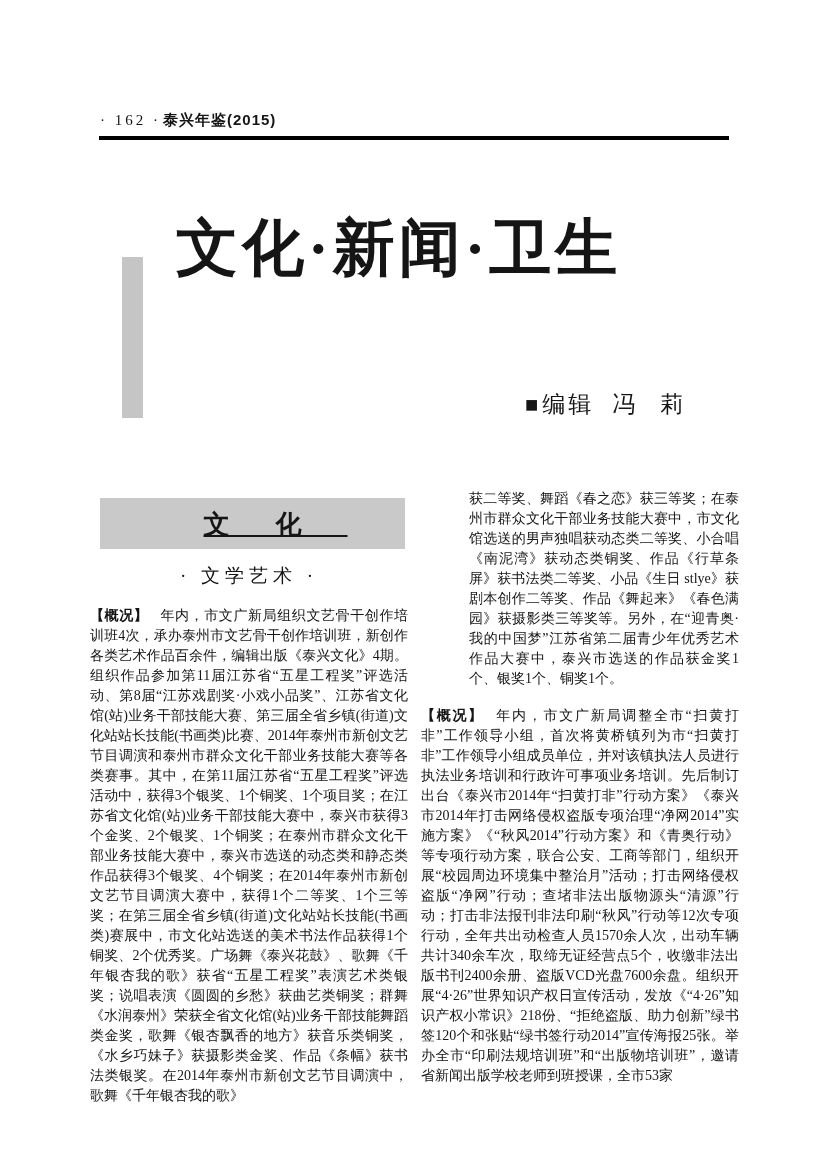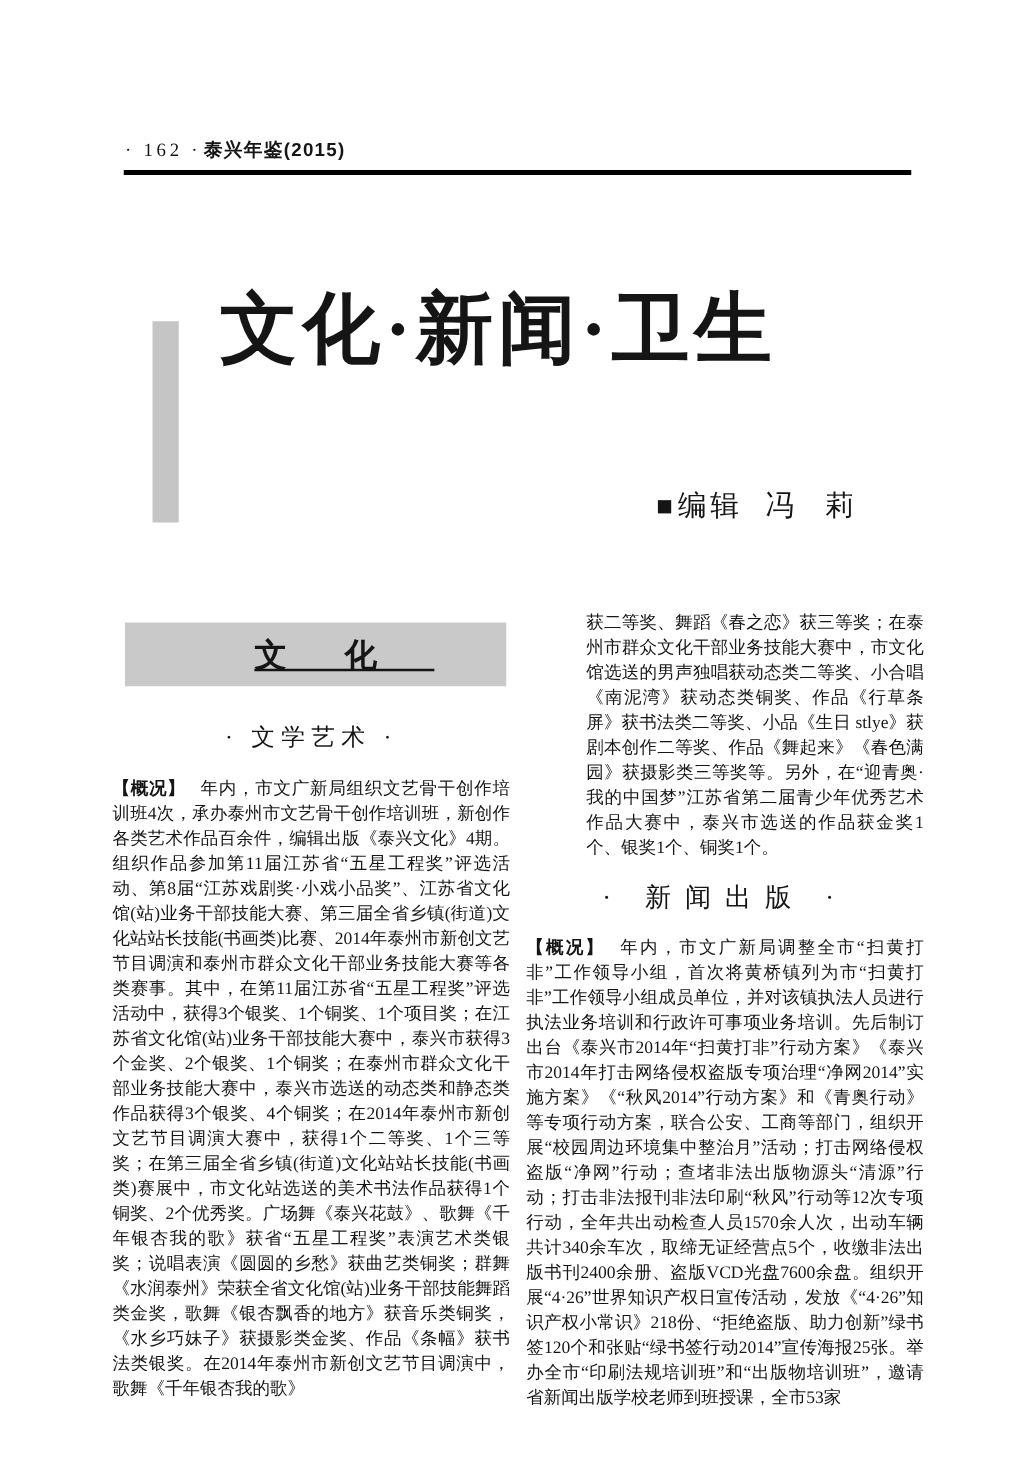--- a/index.html
+++ b/index.html
@@ -8,34 +8,34 @@
     font-family:"Liberation Serif","DejaVu Serif",serif;
     color:var(--text,#151515);overflow:hidden;
   }
   
   .page-header{position:absolute;left:100px;top:111px;font-size:15px;white-space:nowrap;}
   .pg-num{font-family:"Liberation Serif","DejaVu Serif",serif;letter-spacing:3px;}
   .pg-title{font-family:"Liberation Sans","DejaVu Sans",sans-serif;font-weight:bold;letter-spacing:1px;margin-left:2px;}
   .header-rule{position:absolute;left:99px;top:136px;width:630px;height:4px;background:#000;}
   
   .title-bar{position:absolute;left:122px;top:257px;width:21px;height:161px;background:var(--title-bar-bg,#c5c5c5);}
-  .chapter-title{position:absolute;left:176px;top:230px;margin:0;font-size:62px;line-height:1.1;
+  .chapter-title{position:absolute;left:176px;top:214px;margin:0;font-size:62px;line-height:1.1;
     font-weight:900;letter-spacing:4px;font-family:"Liberation Serif","DejaVu Serif",serif;white-space:nowrap;}
   .editor-line{position:absolute;left:525px;top:389px;font-size:23px;white-space:nowrap;}
   .editor-marker{font-size:22px;margin-right:4px;}
   .editor-label{letter-spacing:3px;text-align:center;}
   .editor-name{margin-left:18px;letter-spacing:1px;}
   
   .columns{position:absolute;left:90px;top:489px;width:648px;display:flex;gap:13px;}
   .col{flex:0 0 318px;width:318px;font-size:14px;line-height:20px;text-align:justify;text-justify:inter-ideograph;}
   .section-box{height:51px;background:var(--section-box-bg,#c9c9c9);margin:9px 3px 0 10px;
     display:flex;align-items:center;justify-content:center;text-decoration:underline;}
   .section-box-text{font-family:"Liberation Sans","DejaVu Sans",sans-serif;font-weight:bold;
     font-size:26px;letter-spacing:46px;padding-left:46px;line-height:1;}
-  .subsection{text-align:center;font-size:19px;line-height:24px;margin-top:30px;letter-spacing:5px;
+  .subsection{text-align:center;font-size:19px;line-height:24px;margin-top:15px;letter-spacing:5px;
     font-family:"Liberation Serif","DejaVu Serif",serif;}
   .subsection.news{font-size:21px;line-height:26px;margin-top:16px;letter-spacing:11px;}
   .body-par{margin:17px 0 0 0;}
   .body-par.cont{margin-top:0;margin-left:48px;}
   .body-par.news{margin-top:16px;}
   .gk{font-family:"Liberation Sans","DejaVu Sans",sans-serif;font-weight:bold;margin-right:12px;margin-top:27px;}
 </style>
 </head>
 <body>
 
@@ -54,17 +54,16 @@
   <div class="col">
     <div class="section-box">
       <span class="section-box-text">文化</span>
     </div>
     <div class="subsection">· 文学艺术 ·</div>
     <p class="body-par"><span class="gk">【概况】</span><span>年内，市文广新局组织文艺骨干创作培训班4次，承办泰州市文艺骨干创作培训班，新创作各类艺术作品百余件，编辑出版《泰兴文化》4期。组织作品参加第11届江苏省“五星工程奖”评选活动、第8届“江苏戏剧奖·小戏小品奖”、江苏省文化馆(站)业务干部技能大赛、第三届全省乡镇(街道)文化站站长技能(书画类)比赛、2014年泰州市新创文艺节目调演和泰州市群众文化干部业务技能大赛等各类赛事。其中，在第11届江苏省“五星工程奖”评选活动中，获得3个银奖、1个铜奖、1个项目奖；在江苏省文化馆(站)业务干部技能大赛中，泰兴市获得3个金奖、2个银奖、1个铜奖；在泰州市群众文化干部业务技能大赛中，泰兴市选送的动态类和静态类作品获得3个银奖、4个铜奖；在2014年泰州市新创文艺节目调演大赛中，获得1个二等奖、1个三等奖；在第三届全省乡镇(街道)文化站站长技能(书画类)赛展中，市文化站选送的美术书法作品获得1个铜奖、2个优秀奖。广场舞《泰兴花鼓》、歌舞《千年银杏我的歌》获省“五星工程奖”表演艺术类银奖；说唱表演《圆圆的乡愁》获曲艺类铜奖；群舞《水润泰州》荣获全省文化馆(站)业务干部技能舞蹈类金奖，歌舞《银杏飘香的地方》获音乐类铜奖，《水乡巧妹子》获摄影类金奖、作品《条幅》获书法类银奖。在2014年泰州市新创文艺节目调演中，歌舞《千年银杏我的歌》</span></p>
   </div>
 
   <div class="col">
     <p class="body-par cont"><span>获二等奖、舞蹈《春之恋》获三等奖；在泰州市群众文化干部业务技能大赛中，市文化馆选送的男声独唱获动态类二等奖、小合唱《南泥湾》获动态类铜奖、作品《行草条屏》获书法类二等奖、小品《生日 stlye》获剧本创作二等奖、作品《舞起来》《春色满园》获摄影类三等奖等。另外，在“迎青奥·我的中国梦”江苏省第二届青少年优秀艺术作品大赛中，泰兴市选送的作品获金奖1个、银奖1个、铜奖1个。</span></p>
-    <div class="subsection news">· 新闻出版 ·</div>
     <p class="body-par news"><span class="gk">【概况】</span><span>年内，市文广新局调整全市“扫黄打非”工作领导小组，首次将黄桥镇列为市“扫黄打非”工作领导小组成员单位，并对该镇执法人员进行执法业务培训和行政许可事项业务培训。先后制订出台《泰兴市2014年“扫黄打非”行动方案》《泰兴市2014年打击网络侵权盗版专项治理“净网2014”实施方案》《“秋风2014”行动方案》和《青奥行动》等专项行动方案，联合公安、工商等部门，组织开展“校园周边环境集中整治月”活动；打击网络侵权盗版“净网”行动；查堵非法出版物源头“清源”行动；打击非法报刊非法印刷“秋风”行动等12次专项行动，全年共出动检查人员1570余人次，出动车辆共计340余车次，取缔无证经营点5个，收缴非法出版书刊2400余册、盗版VCD光盘7600余盘。组织开展“4·26”世界知识产权日宣传活动，发放《“4·26”知识产权小常识》218份、“拒绝盗版、助力创新”绿书签120个和张贴“绿书签行动2014”宣传海报25张。举办全市“印刷法规培训班”和“出版物培训班”，邀请省新闻出版学校老师到班授课，全市53家</span></p>
   </div>
 
 </div>
 
 </body></html>

